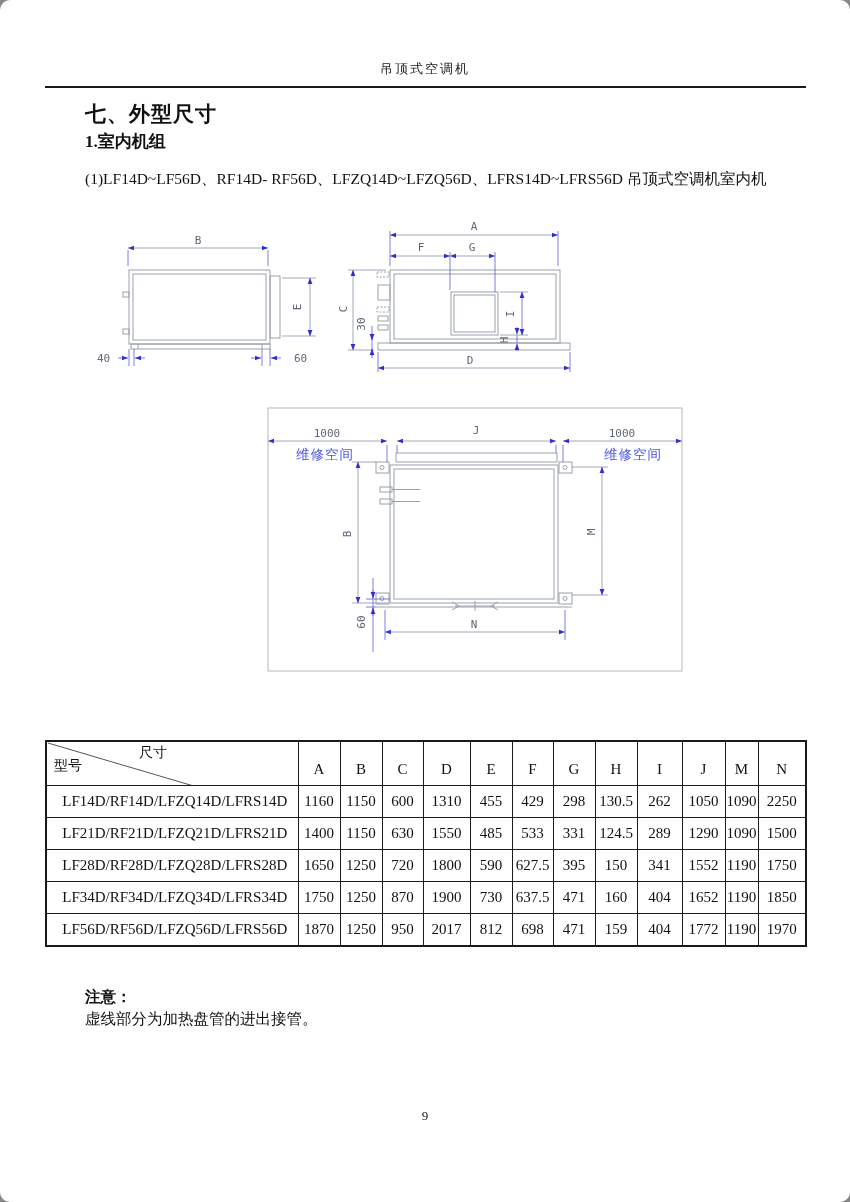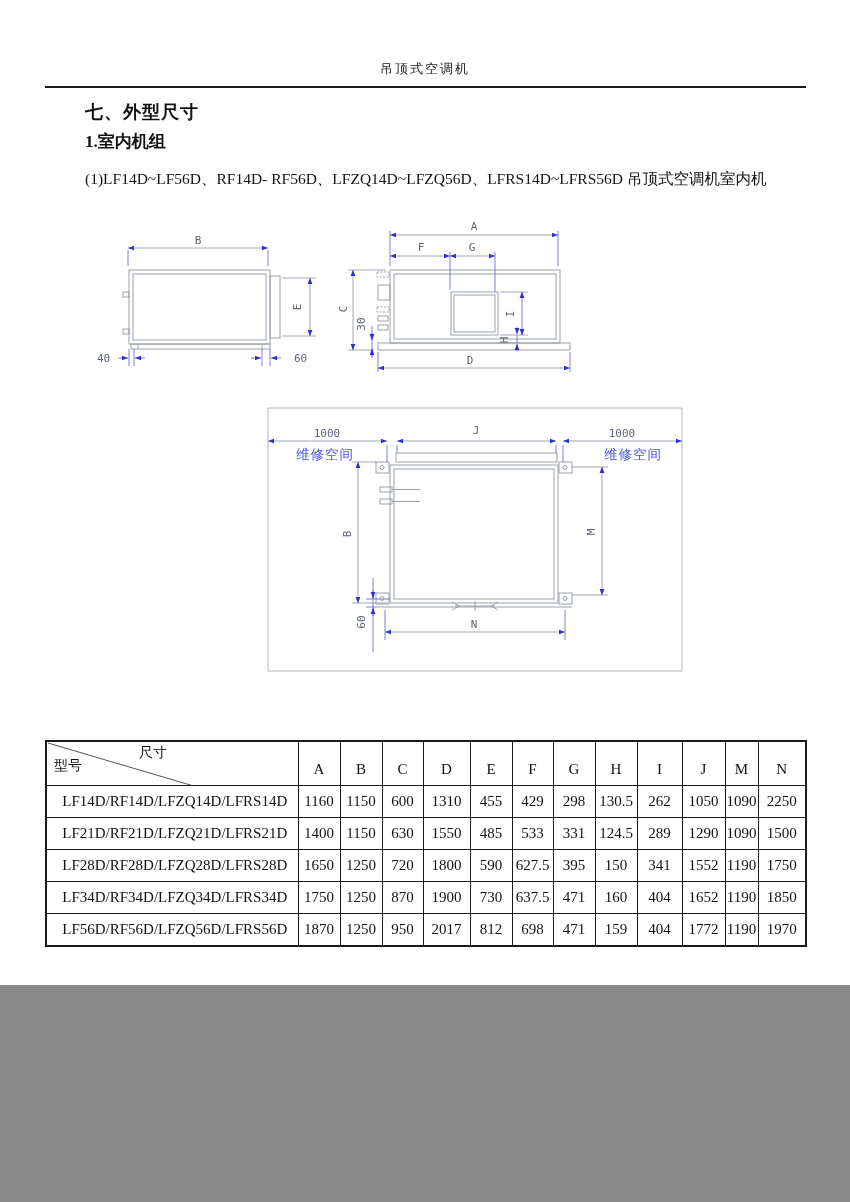--- a/index.html
+++ b/index.html
@@ -1,21 +1,21 @@
 <!DOCTYPE html>
 <html><head>
 <meta charset="utf-8">
 <style>
   html,body{margin:0;padding:0;background:#888;}
-  .page{position:relative;width:850px;height:985px;background:#ffffff;margin:0 auto;
-        font-family:"Liberation Serif","DejaVu Serif",serif;color:#111;overflow:hidden;}
+  .page{position:relative;width:850px;height:1202px;background:#ffffff;margin:0 auto;
+        font-family:"Liberation Serif","DejaVu Serif",serif;color:#111;overflow:hidden;border-radius:10px;}
   .doc-header{position:absolute;left:45px;top:60px;width:760px;text-align:center;
         font-size:13px;letter-spacing:2px;color:#222;}
   .header-rule{position:absolute;left:45px;top:86px;width:761px;height:0;border-top:2px solid #1a1a1a;}
-  .sec-title{position:absolute;left:85px;top:100px;font-size:18px;font-weight:bold;letter-spacing:1px;}
+  .sec-title{position:absolute;left:85px;top:100px;font-size:21px;font-weight:bold;letter-spacing:1px;}
   .sec-subtitle{position:absolute;left:85px;top:130px;font-size:17px;font-weight:bold;}
   .sec-desc{position:absolute;left:85px;top:167px;width:692px;font-size:15.5px;line-height:23px;}
   .drawing{position:absolute;}
   
   .g{stroke:#9aa0a8;fill:none;stroke-width:1;}
   .gd{stroke:#9aa0a8;fill:none;stroke-width:1;stroke-dasharray:2,1.5;}
   .g2{stroke:#b4b8c0;fill:none;stroke-width:1;}
   .d{stroke:#8a8fa8;stroke-width:0.8;fill:none;}
   .x{stroke:#5b5bd6;stroke-width:0.8;fill:none;}
   .t{font-family:"DejaVu Sans Mono",monospace;font-size:11px;fill:#5f6678;}
@@ -329,18 +329,19 @@
       <td>159</td>
       <td>404</td>
       <td>1772</td>
       <td>1190</td>
       <td>1970</td>
     </tr>
   </tbody>
     </table>
 
   <div class="notes">
+    <div class="n-label">注意：</div>
     <div>虚线部分为加热盘管的进出接管。</div>
   </div>
 
   <div class="page-num">9</div>
 
 </div>
 
 </body></html>

